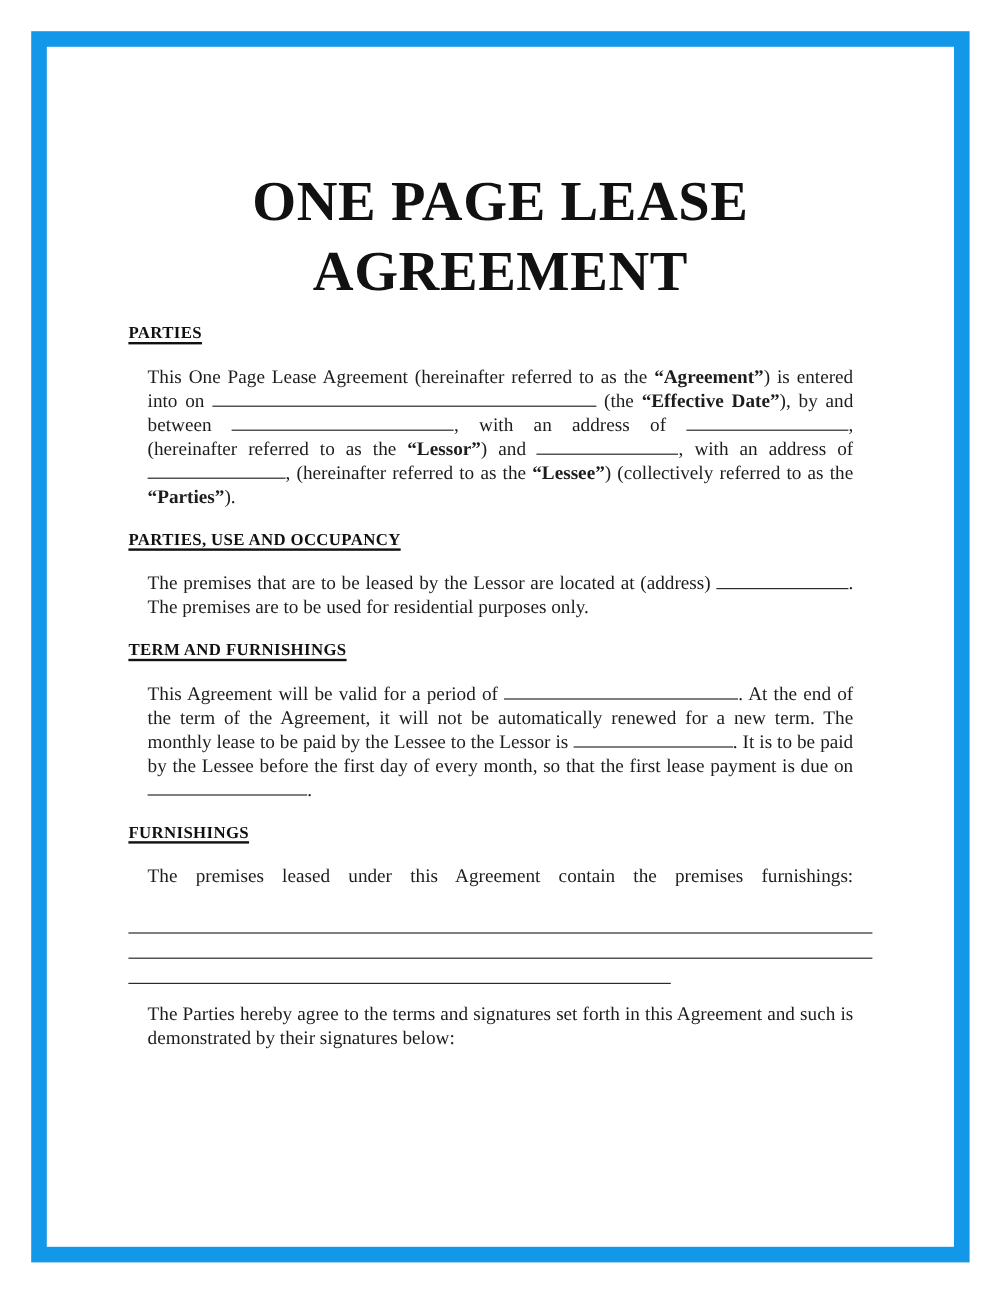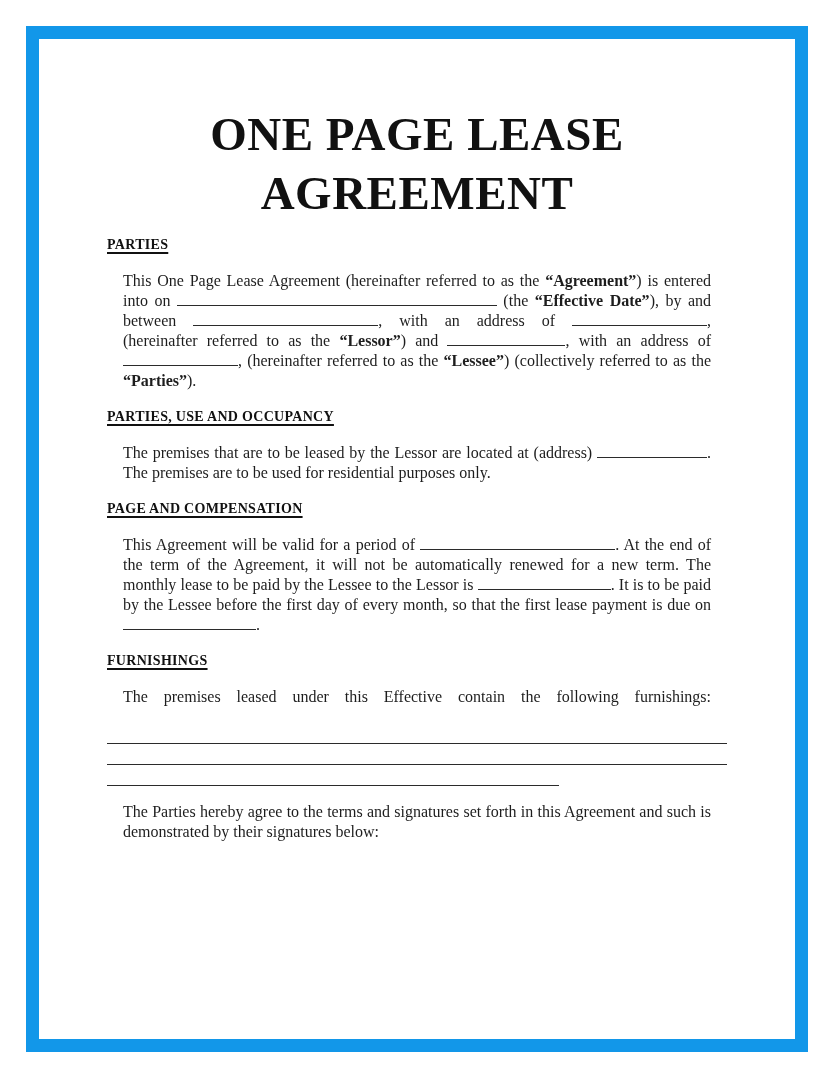--- a/index.html
+++ b/index.html
@@ -13,21 +13,21 @@
   .border-frame {
     position:absolute; top:26px; left:26px; right:26px; bottom:28px;
     border:13px solid var(--accent);
   }
   .content {
     position:absolute; top:39px; left:107px; width:620px;
   }
   .doc-title {
     font-size:47px; line-height:59px; font-weight:bold; color:#111;
     text-align:center; letter-spacing:0.5px;
-    margin:66px 0 10px 0;
+    margin:100px 0 10px 0;
   }
   .doc-section h2 {
     font-size:14px; line-height:20px; font-weight:bold; color:#111;
     letter-spacing:0.3px; margin:12px 0 13px 0;
     text-decoration:underline; text-underline-offset:3px; text-decoration-thickness:1.5px;
   }
   .body-para {
     font-size:16px; line-height:20px; margin:16px; text-align:justify;
     text-justify:inter-word;
   }
@@ -50,26 +50,26 @@
     <div id="sections">
         <section class="doc-section">
           <h2>PARTIES</h2>
           <p class="body-para"><span>This One Page Lease Agreement (hereinafter referred to as the </span><span class="bold">“Agreement”</span><span>) is entered into on </span><span class="blank" style="width: 320px;"></span><span> (the </span><span class="bold">“Effective Date”</span><span>), by and between </span><span class="blank" style="width: 185px;"></span><span>, with an address of </span><span class="blank" style="width: 135px;"></span><span>, (hereinafter referred to as the </span><span class="bold">“Lessor”</span><span>) and </span><span class="blank" style="width: 118px;"></span><span>, with an address of </span><span class="blank" style="width: 115px;"></span><span>, (hereinafter referred to as the </span><span class="bold">“Lessee”</span><span>) (collectively referred to as the </span><span class="bold">“Parties”</span><span>).</span></p>
         </section>
         <section class="doc-section">
           <h2>PARTIES, USE AND OCCUPANCY</h2>
           <p class="body-para"><span>The premises that are to be leased by the Lessor are located at (address) </span><span class="blank" style="width: 110px;"></span><span>. The premises are to be used for residential purposes only.</span></p>
         </section>
         <section class="doc-section">
-          <h2>PAGE AND COMPENSATION</h2>
+          <h2>TERM AND FURNISHINGS</h2>
           <p class="body-para"><span>This Agreement will be valid for a period of </span><span class="blank" style="width: 195px;"></span><span>. At the end of the term of the Agreement, it will not be automatically renewed for a new term. The monthly lease to be paid by the Lessee to the Lessor is </span><span class="blank" style="width: 133px;"></span><span>. It is to be paid by the Lessee before the first day of every month, so that the first lease payment is due on </span><span class="blank" style="width: 133px;"></span><span>.</span></p>
         </section>
         <section class="doc-section">
           <h2>FURNISHINGS</h2>
-          <p class="body-para spread"><span>The premises leased under this Effective contain the following furnishings:</span></p>
+          <p class="body-para spread"><span>The premises leased under this Agreement contain the premises furnishings:</span></p>
           <div class="blank-lines">
             <div class="blank-line" style="width: 620px;"></div>
             <div class="blank-line" style="width: 620px;"></div>
             <div class="blank-line" style="width: 452px;"></div>
           </div>
         </section>
         <section class="doc-section">
           <p class="body-para"><span>The Parties hereby agree to the terms and signatures set forth in this Agreement and such is demonstrated by their signatures below:</span></p>
         </section>
       </div>

